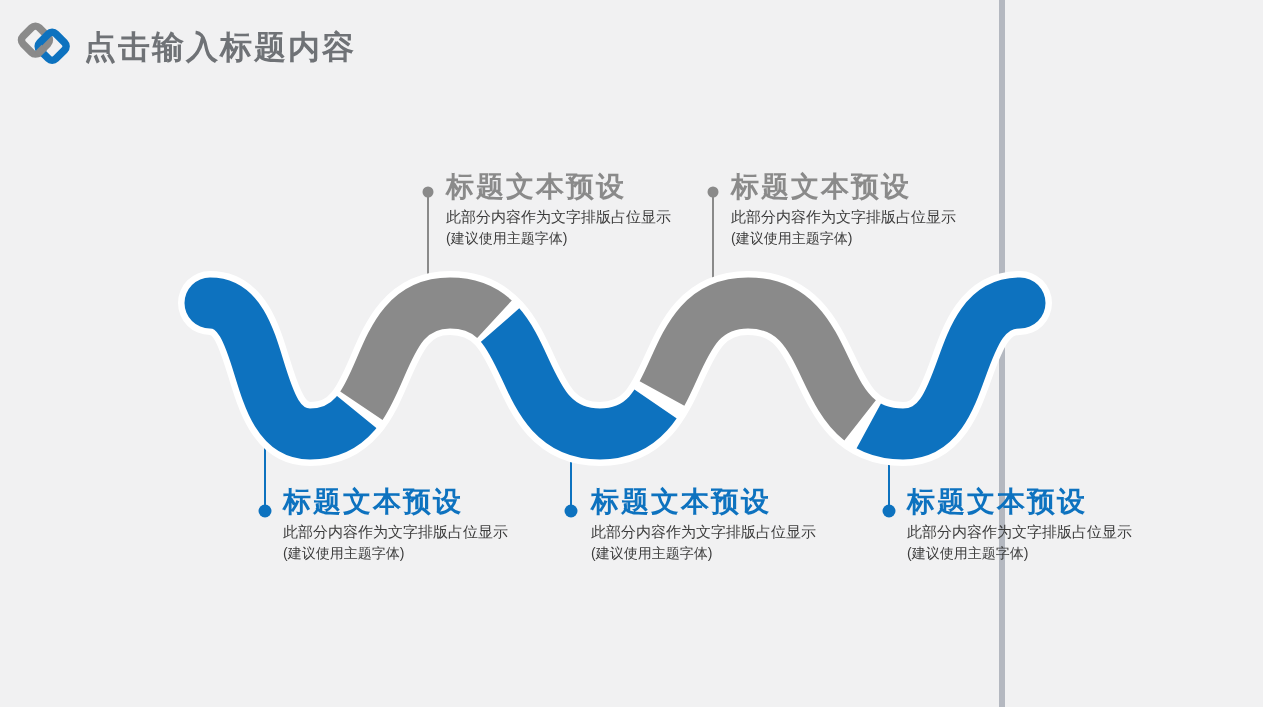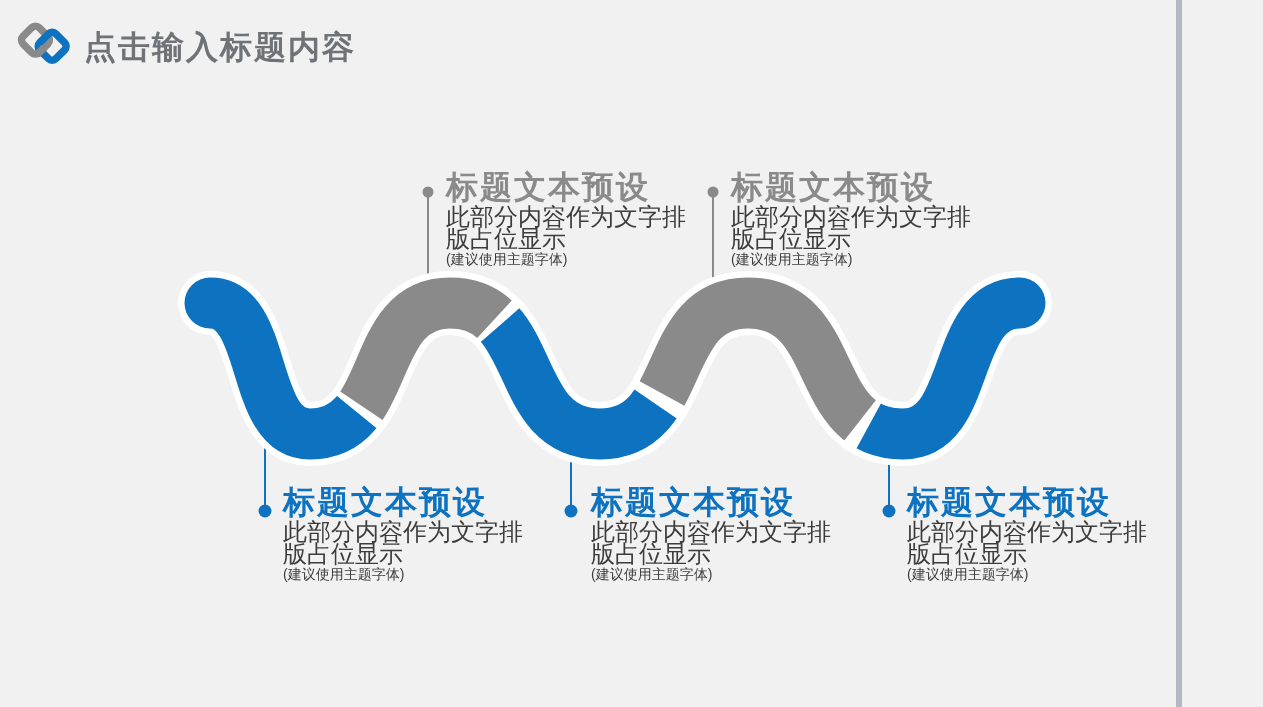--- a/index.html
+++ b/index.html
@@ -1,43 +1,43 @@
 <!DOCTYPE html>
 <html style="--background: #f1f1f2; --edge-strip: #b4b8c0; --ribbon-blue: #0d72bf; --ribbon-gray: #8a8a8a; --casing-white: #ffffff; --top-title: #8a8a8a; --bottom-title: #0d72bf; --body-text: #3c3c3c; --header-text: #6f7276; --connector-gray: #8a8a8a; --connector-blue: #0d72bf;"><head>
 <meta charset="utf-8">
 <style>
   html,body{margin:0;padding:0;}
   body{
     width:1263px;height:707px;overflow:hidden;
     font-family:"Liberation Sans","DejaVu Sans",sans-serif;
     background:var(--background,#f1f1f2);
   }
-  .canvas{position:relative;width:1182px;height:707px;background:var(--background,#f1f1f2);}
+  .canvas{position:relative;width:1005px;height:707px;background:var(--background,#f1f1f2);}
   .edge-strip{
     position:absolute;top:0;right:0;width:6px;height:707px;
     background:var(--edge-strip,#b4b8c0);
   }
   .hdr{position:absolute;left:0;top:0;width:100%;height:90px;}
   .logo{position:absolute;left:14px;top:19px;}
   .page-title{
     position:absolute;left:84px;top:26px;
     font-size:32px;font-weight:bold;letter-spacing:2px;
     color:var(--header-text,#6f7276);white-space:nowrap;
   }
   .wave{position:absolute;left:0;top:0;pointer-events:none;}
   .callout{position:absolute;width:280px;}
   .c-title{
-    font-size:32px;font-weight:bold;letter-spacing:2px;
+    font-size:28px;font-weight:bold;letter-spacing:2px;
     line-height:30px;white-space:nowrap;
   }
   .callout.top .c-title{color:var(--top-title,#8a8a8a);}
   .callout.bottom .c-title{color:var(--bottom-title,#0d72bf);}
   .c-body{
     margin-top:4px;width:258px;
-    font-size:24px;line-height:21.5px;color:var(--body-text,#3c3c3c);
+    font-size:15px;line-height:21.5px;color:var(--body-text,#3c3c3c);
     word-break:break-all;
   }
   .c-note{
     font-size:14px;line-height:21.5px;color:var(--body-text,#3c3c3c);
     white-space:nowrap;
   }
 </style>
 </head>
 <body>
 

